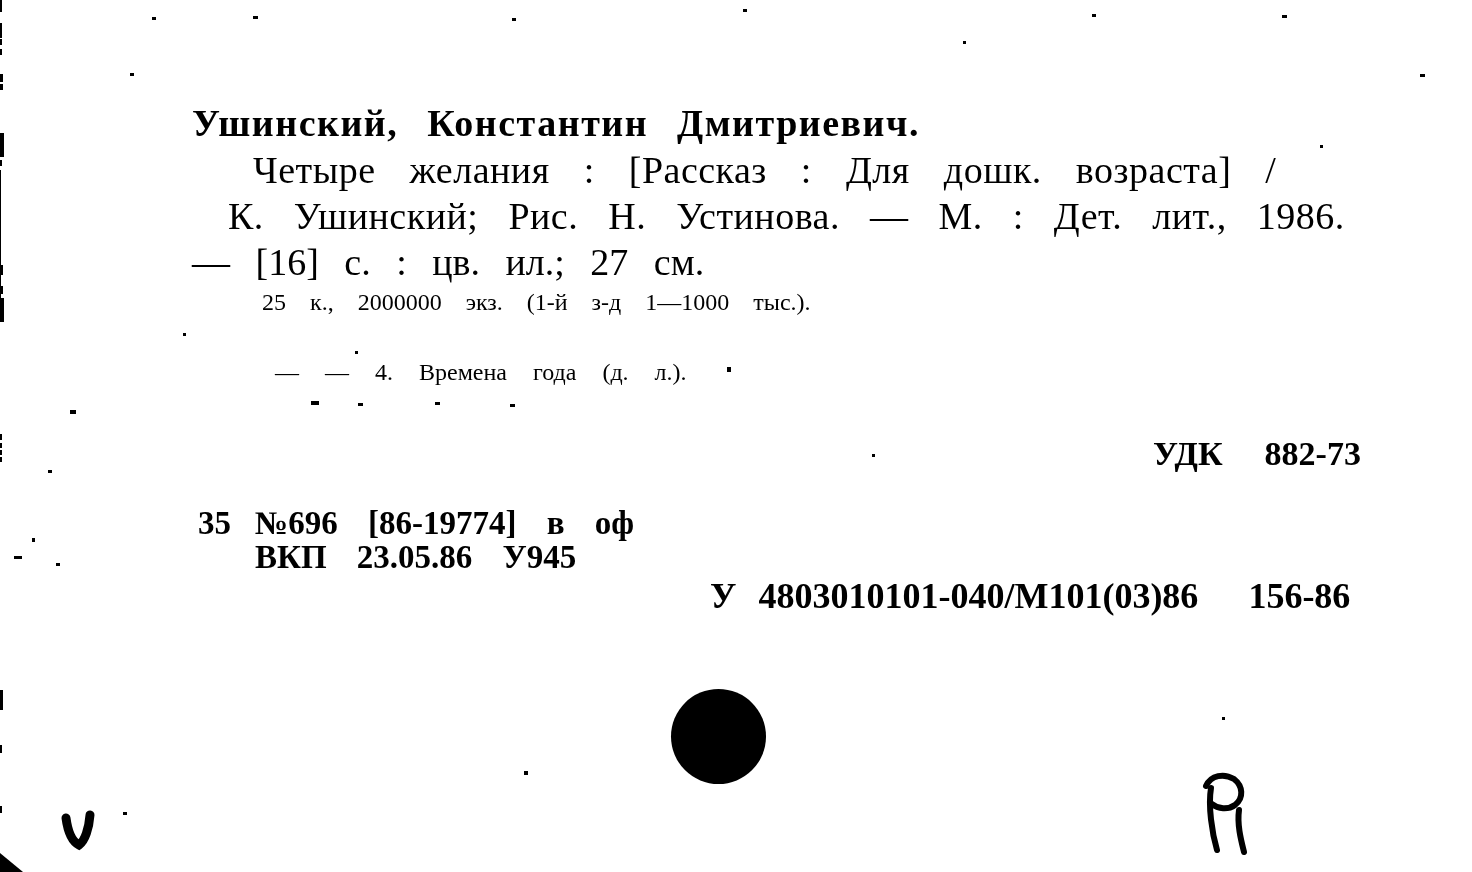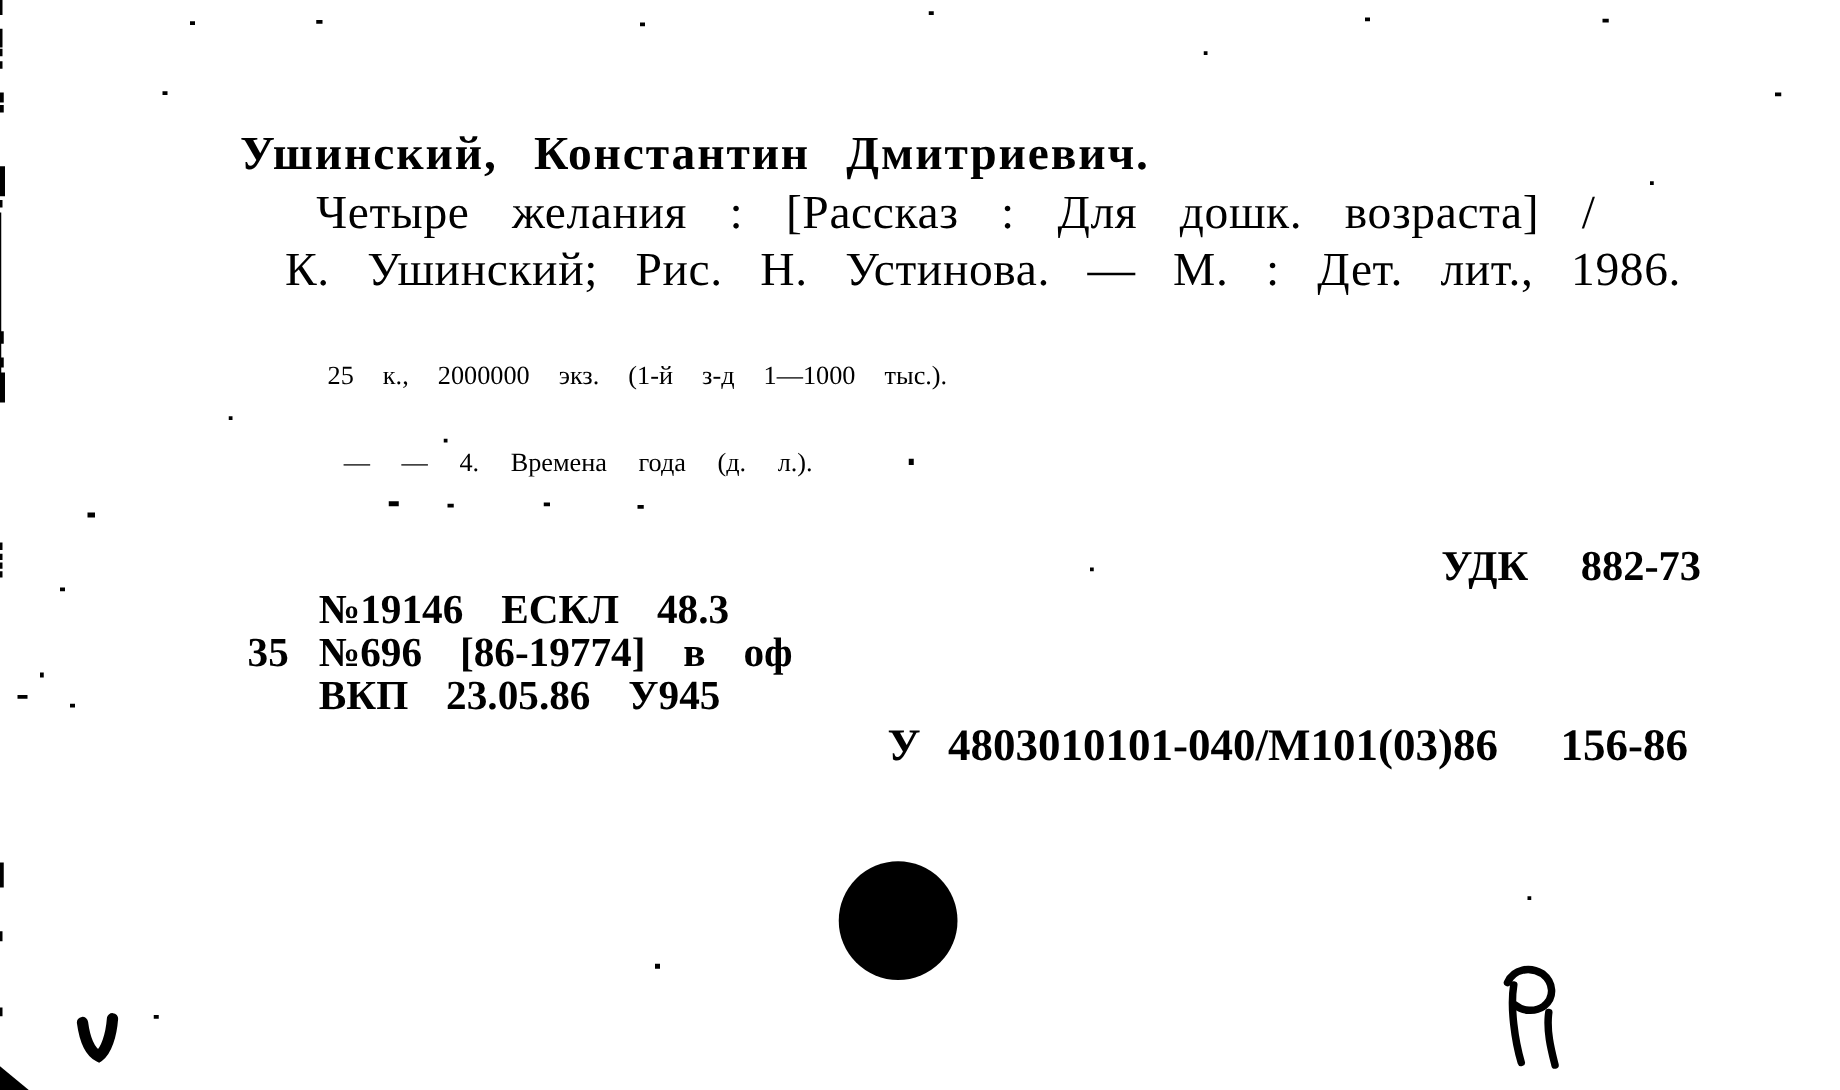--- a/index.html
+++ b/index.html
@@ -10,21 +10,21 @@
     overflow:hidden;
     font-family:"Liberation Serif","DejaVu Serif",serif;
     color:#000;
   }
   .abs{position:absolute;white-space:nowrap;line-height:1;}
   .heading{font-weight:700;font-size:38px;word-spacing:18px;letter-spacing:1.5px;}
   .biblio{font-size:38px;}
   .t-title{word-spacing:24px;letter-spacing:.5px;}
   .t-imprint{word-spacing:20px;letter-spacing:.5px;margin-left:36px;}
   .t-collation{word-spacing:16px;}
-  .small{font-size:21px;}
+  .small{font-size:24px;}
   .t-printrun{word-spacing:18px;}
   .t-series{word-spacing:20px;}
   .udk{display:flex;gap:42px;font-weight:700;font-size:34px;}
   .registry{font-weight:700;font-size:33px;word-spacing:22px;}
   .catalog{display:flex;gap:22px;font-weight:700;font-size:36px;}
   .catalog .suffix{margin-left:28px;}
   .punch-hole{
     position:absolute;left:671px;top:689px;
     width:95px;height:95px;border-radius:50%;background:#000;
   }
@@ -40,31 +40,31 @@
 <body>
 
 <div class="page">
 
   <div class="abs heading" style="left:192px;top:104px">Ушинский, Константин Дмитриевич.</div>
 
   <div class="abs biblio t-title" style="left:253px;top:151px">Четыре желания : [Рассказ : Для дошк. возраста] /</div>
 
   <div class="abs biblio t-imprint" style="left:192px;top:197px">К. Ушинский; Рис. Н. Устинова. — М. : Дет. лит., 1986.</div>
 
+  <div class="abs biblio t-collation" style="left:192px;top:243px">— [16] с. : цв. ил.; 27 см.</div>
 
   <div class="abs small t-printrun" style="left:262px;top:290px">25 к., 2000000 экз. (1-й з-д 1—1000 тыс.).</div>
 
   <div class="abs small t-series" style="left:275px;top:360px">— — 4. Времена года (д. л.).</div>
 
   <div class="abs udk" style="left:1153px;top:437px">
     <span>УДК</span>
     <span>882-73</span>
   </div>
 
-  <div class="abs registry" style="left:255px;top:472px">№19146 ЕСКЛ 48.3</div>
 
   <div class="abs registry" style="left:198px;top:507px">35</div>
 
   <div class="abs registry" style="left:255px;top:507px">№696 [86-19774] в оф</div>
 
   <div class="abs registry" style="left:255px;top:541px">ВКП 23.05.86 У945</div>
 
   <div class="abs catalog" style="left:710px;top:578px">
     <span>У</span>
     <span>4803010101-040/М101(03)86</span>

